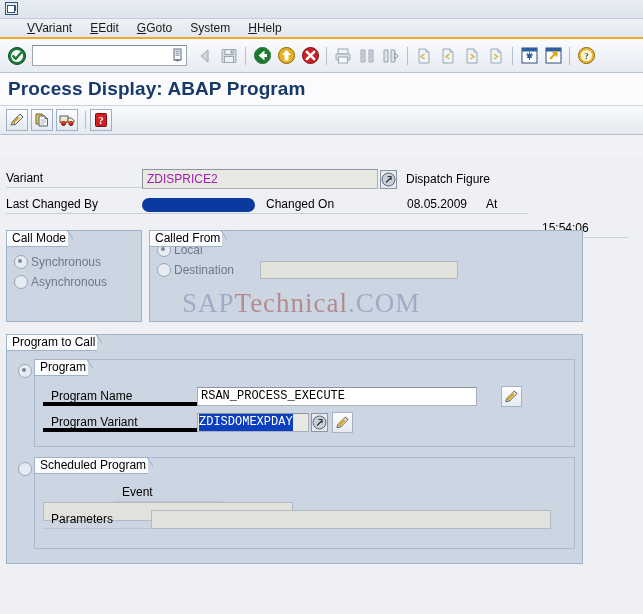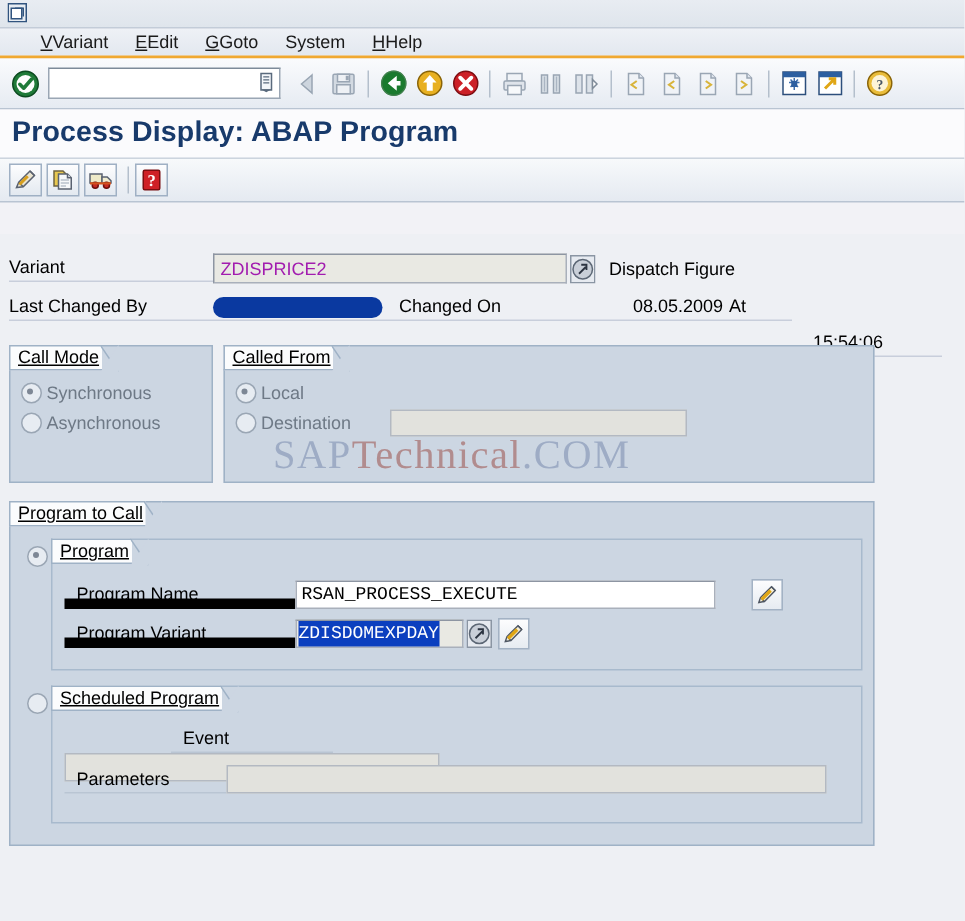--- a/index.html
+++ b/index.html
@@ -155,21 +155,21 @@
   .lbl-chg     { width: 120px; padding-left: 4px; }
   .lbl-at      { width: 46px; padding-left: 4px; }
   .val {
     font-size: 12px;
     height: 18px;
     line-height: 17px;
     border-bottom: 1px solid #c8cedb;
     box-sizing: border-box;
     white-space: nowrap;
   }
-  .val-date { width: 100px; text-align: right; padding-left: 10px;}
+  .val-date { width: 100px; text-align: center; padding-left: 10px;}
   .val-time { width: 100px; text-align: left; padding-left: 14px; margin-top: 47px;}
 
   .inputbox {
     height: 20px;
     background: #e9e9e3;
     border: 1px solid #a9b0bb;
     border-top-color: #8d95a2;
     border-left-color: #8d95a2;
     box-sizing: border-box;
     font-size: 12px;
@@ -225,21 +225,20 @@
     height: 17px;
     background: #fbfcfd;
     border: 1px solid #9fb2c6;
     border-right: 0;
     font-size: 12px;
     line-height: 15px;
     padding: 0 2px 0 5px;
     box-sizing: border-box;
     white-space: nowrap;
     z-index: 2;
-    text-decoration: underline;
   }
   .gbox-title::after {
     content: "";
     position: absolute;
     right: -11px; top: -1px;
     width: 0; height: 0;
     border-style: solid;
     border-width: 0 0 18px 12px;
     border-color: transparent transparent #ccd6e2 transparent;
     z-index: 1;
@@ -295,21 +294,21 @@
     box-sizing: border-box;
     margin-left: 10px;
   }
 
   
   .pc-lbl {
     font-size: 12px;
     width: 154px;
     height: 18px;
     line-height: 17px;
-    border-bottom: 7px solid #000000;
+    border-bottom: 4px solid #000000;
     box-sizing: border-box;
     padding-left: 8px;
     white-space: nowrap;
   }
   .progname-input {
     width: 280px; height: 19px;
     background: #ffffff;
     border: 1px solid #a9b0bb;
     border-top-color: #8d95a2;
     box-sizing: border-box;
@@ -632,21 +631,21 @@
       </div>
     </div>
 
     <div class="gbox" style="position:absolute; left:143px; top:0; width:434px; height:92px;">
       <div class="gbox-title">
         <span>Called From</span>
         <span class="slash">
             <i></i>
           </span>
       </div>
-      <div style="padding:21px 0 0 7px;">
+      <div style="padding:9px 0 0 7px;">
         <div class="radio-row">
           <span class="radio on"></span>
           <span class="radio-lbl">Local</span>
         </div>
         <div class="radio-row">
           <span class="radio"></span>
           <span class="radio-lbl">Destination</span>
           <span class="dest-input" style="margin-left:26px;"></span>
         </div>
       </div>

